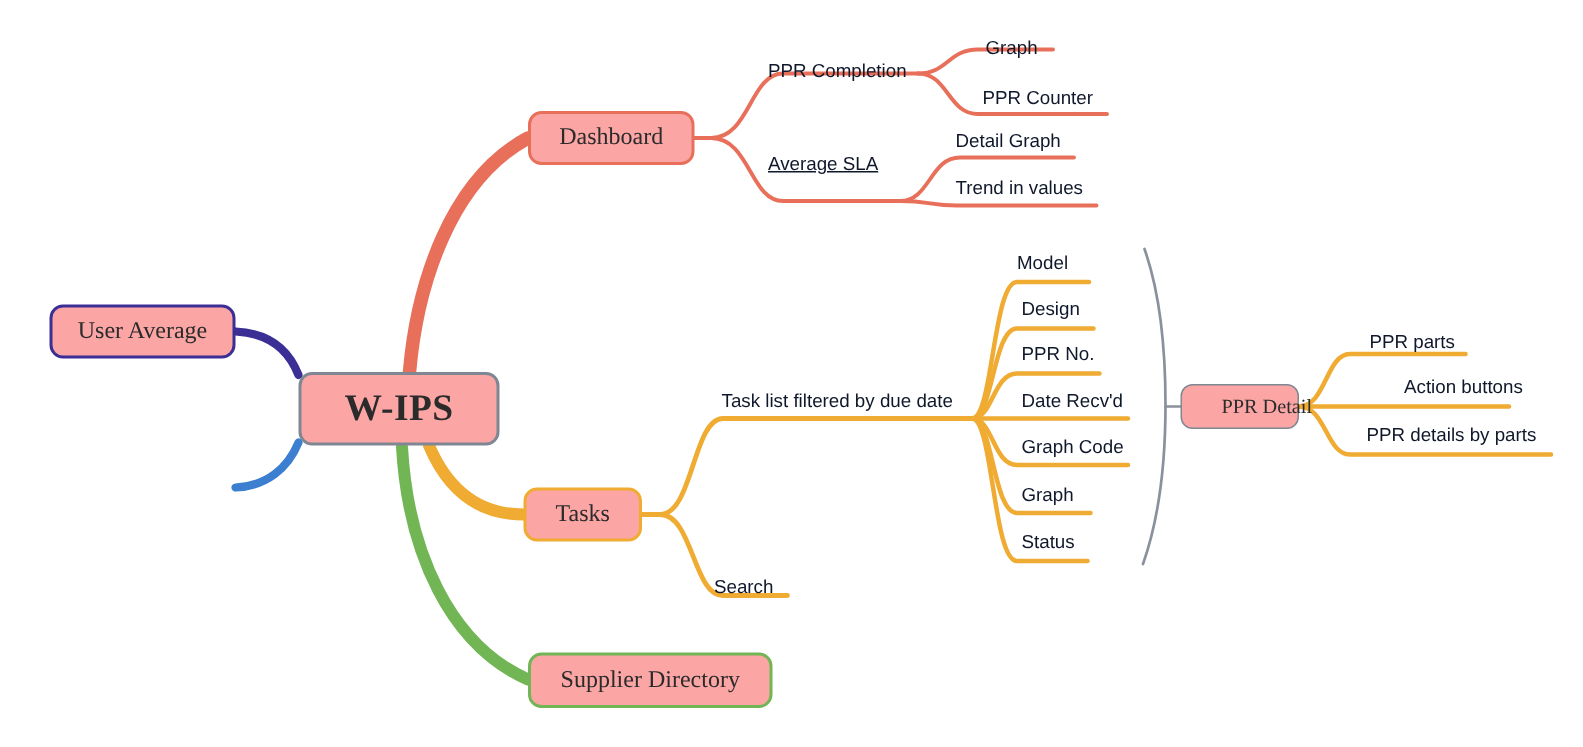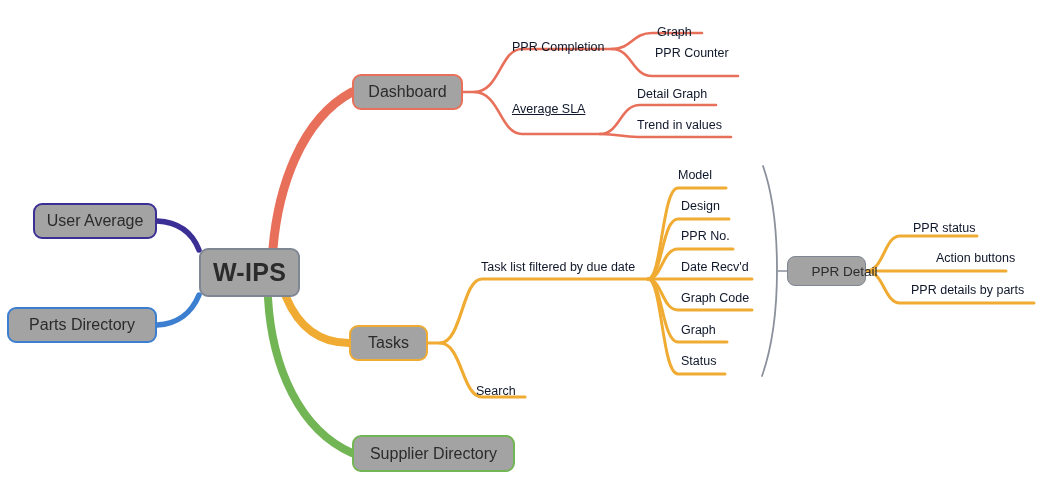--- a/index.html
+++ b/index.html
@@ -27,25 +27,26 @@
     pointer-events: none;
   }
 
   
   .node {
     position: absolute;
     box-sizing: border-box;
     display: flex;
     align-items: center;
     justify-content: center;
-    background: #a3a3a3;
+    background: #fca5a5;
     border-style: solid;
     color: #2b2b2b;
     white-space: nowrap;
     z-index: 5;
+    font-family: Liberation Serif, serif;
   }
   .node-root {
     border-width: 2px;
     border-radius: 9px;
     border-color: #7f8793;
     font-size: 25px;
     font-weight: bold;
     letter-spacing: 0.3px;
   }
   .node-main {
@@ -109,31 +110,28 @@
     <path d="M763,166 C775,200 777,240 777,270 C777,302 774,342 762,376" fill="none" stroke="#8a919c" stroke-width="1.8" stroke-linecap="round"></path>
     <path d="M777,271 L787,271" fill="none" stroke="#8a919c" stroke-width="1.6" stroke-linecap="round"></path>
 
     <path d="M866,271 C884,271 884,236 900,236 L977,236" fill="none" stroke="#f0ab32" stroke-width="3" stroke-linecap="round"></path>
     <path d="M866,271 L1006,271" fill="none" stroke="#f0ab32" stroke-width="3" stroke-linecap="round"></path>
     <path d="M866,271 C884,271 884,303 900,303 L1034,303" fill="none" stroke="#f0ab32" stroke-width="3" stroke-linecap="round"></path>
 
     <path d="M268,298 C272,368 300,430 352,453" fill="none" stroke="#72b554" stroke-width="8" stroke-linecap="round"></path>
   </svg>
 
-  <div class="node node-root" style="left:199px; top:248px; width:101px; height:49px; border-color:#7f8793;text-align:right;">
+  <div class="node node-root" style="left:199px; top:248px; width:134px; height:49px; border-color:#7f8793;text-align:right;">
     <span>W-IPS</span>
   </div>
 
   <div class="node node-main" style="left:33px; top:203px; width:124px; height:36px; border-color:#3b2f96;">
     <span>User Average</span>
   </div>
 
-  <div class="node node-main" style="left:7px; top:307px; width:150px; height:36px; border-color:#3c7fd0;">
-    <span>Parts Directory</span>
-  </div>
 
   <div class="node node-main" style="left:352px; top:74px; width:111px; height:36px; border-color:#e8705a;">
     <span>Dashboard</span>
   </div>
 
   <div class="node node-main" style="left:349px; top:325px; width:79px; height:36px; border-color:#f0ab32;">
     <span>Tasks</span>
   </div>
 
   <div class="node node-main" style="left:352px; top:435px; width:163px; height:37px; border-color:#72b554;">
@@ -149,21 +147,21 @@
   </div>
 
   <div class="leaf" style="left:512px; top:103px;text-decoration:underline;">
     <span>Average SLA</span>
   </div>
 
   <div class="leaf" style="left:657px; top:26px;">
     <span>Graph</span>
   </div>
 
-  <div class="leaf" style="left:655px; top:47px;">
+  <div class="leaf" style="left:655px; top:59px;">
     <span>PPR Counter</span>
   </div>
 
   <div class="leaf" style="left:637px; top:88px;">
     <span>Detail Graph</span>
   </div>
 
   <div class="leaf" style="left:637px; top:119px;">
     <span>Trend in values</span>
   </div>
@@ -198,21 +196,21 @@
 
   <div class="leaf" style="left:681px; top:324px;">
     <span>Graph</span>
   </div>
 
   <div class="leaf" style="left:681px; top:355px;">
     <span>Status</span>
   </div>
 
   <div class="leaf" style="left:913px; top:222px;">
-    <span>PPR status</span>
+    <span>PPR parts</span>
   </div>
 
   <div class="leaf" style="left:919px; top:252px;margin-left:17px;">
     <span>Action buttons</span>
   </div>
 
   <div class="leaf" style="left:911px; top:284px;">
     <span>PPR details by parts</span>
   </div>
 

